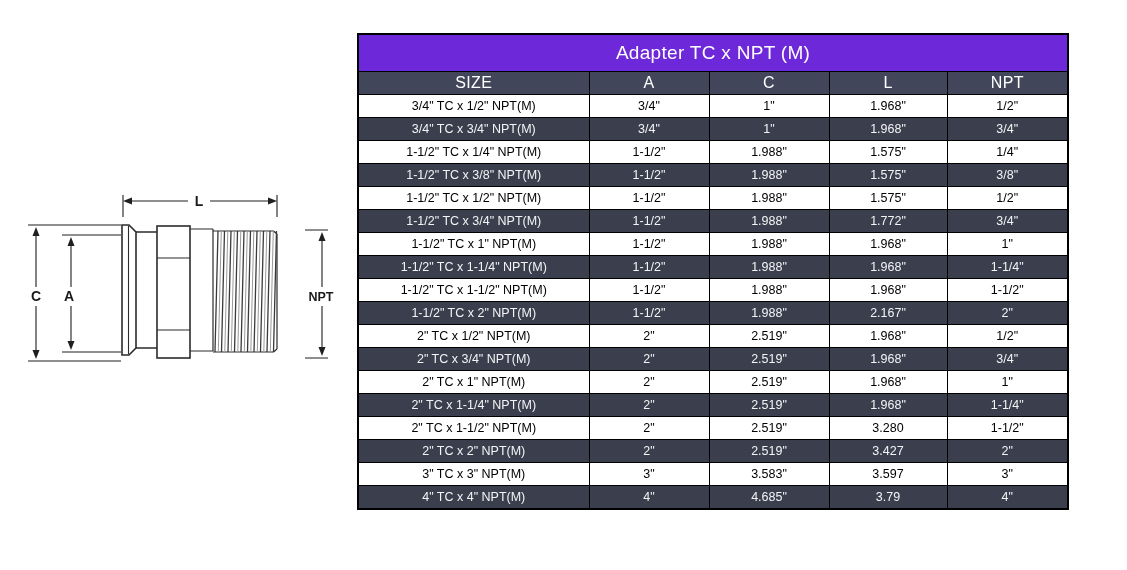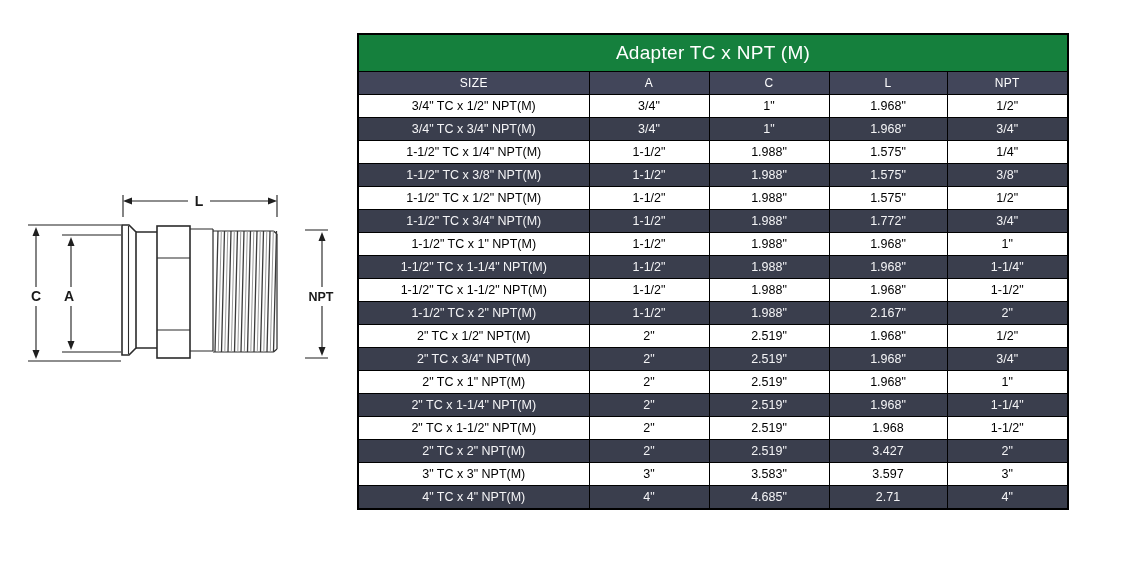--- a/index.html
+++ b/index.html
@@ -15,26 +15,26 @@
   table.spec-table{
     position:absolute;left:357px;top:33px;width:710px;
     border-collapse:collapse;table-layout:fixed;
     border:2px solid #000000;
   }
   .spec-table th,.spec-table td{
     border:1px solid #000000;text-align:center;vertical-align:middle;
     padding:0;overflow:hidden;white-space:nowrap;
   }
   .spec-table .title-cell{
-    height:36px;background:#15803d;color:#ffffff;
+    height:36px;background:#6d28d9;color:#ffffff;
     font-size:19px;font-weight:500;letter-spacing:.3px;
   }
   .spec-table .col-head{
     height:22px;background:#42465a;color:#ffffff;
-    font-size:12px;font-weight:500;letter-spacing:.3px;
+    font-size:16px;font-weight:500;letter-spacing:.3px;
   }
   .spec-table tbody td{height:22px;font-size:12.5px;}
   .spec-table tr.light td{background:#ffffff;color:#000000;}
   .spec-table tr.dark td{background:#3a3e4d;color:#f4f4f6;}
 </style>
 </head>
 <body>
 
 <div class="stage">
 
@@ -211,40 +211,40 @@
           <td>2" TC x 1-1/4" NPT(M)</td>
           <td>2"</td>
           <td>2.519"</td>
           <td>1.968"</td>
           <td>1-1/4"</td>
         </tr>
         <tr class="light">
           <td>2" TC x 1-1/2" NPT(M)</td>
           <td>2"</td>
           <td>2.519"</td>
-          <td>1.968</td>
+          <td>3.280</td>
           <td>1-1/2"</td>
         </tr>
         <tr class="dark">
           <td>2" TC x 2" NPT(M)</td>
           <td>2"</td>
           <td>2.519"</td>
           <td>3.427</td>
           <td>2"</td>
         </tr>
         <tr class="light">
           <td>3" TC x 3" NPT(M)</td>
           <td>3"</td>
           <td>3.583"</td>
           <td>3.597</td>
           <td>3"</td>
         </tr>
         <tr class="dark">
           <td>4" TC x 4" NPT(M)</td>
           <td>4"</td>
           <td>4.685"</td>
-          <td>2.71</td>
+          <td>3.79</td>
           <td>4"</td>
         </tr>
       </tbody>
   </table>
 
 </div>
 
 </body></html>

